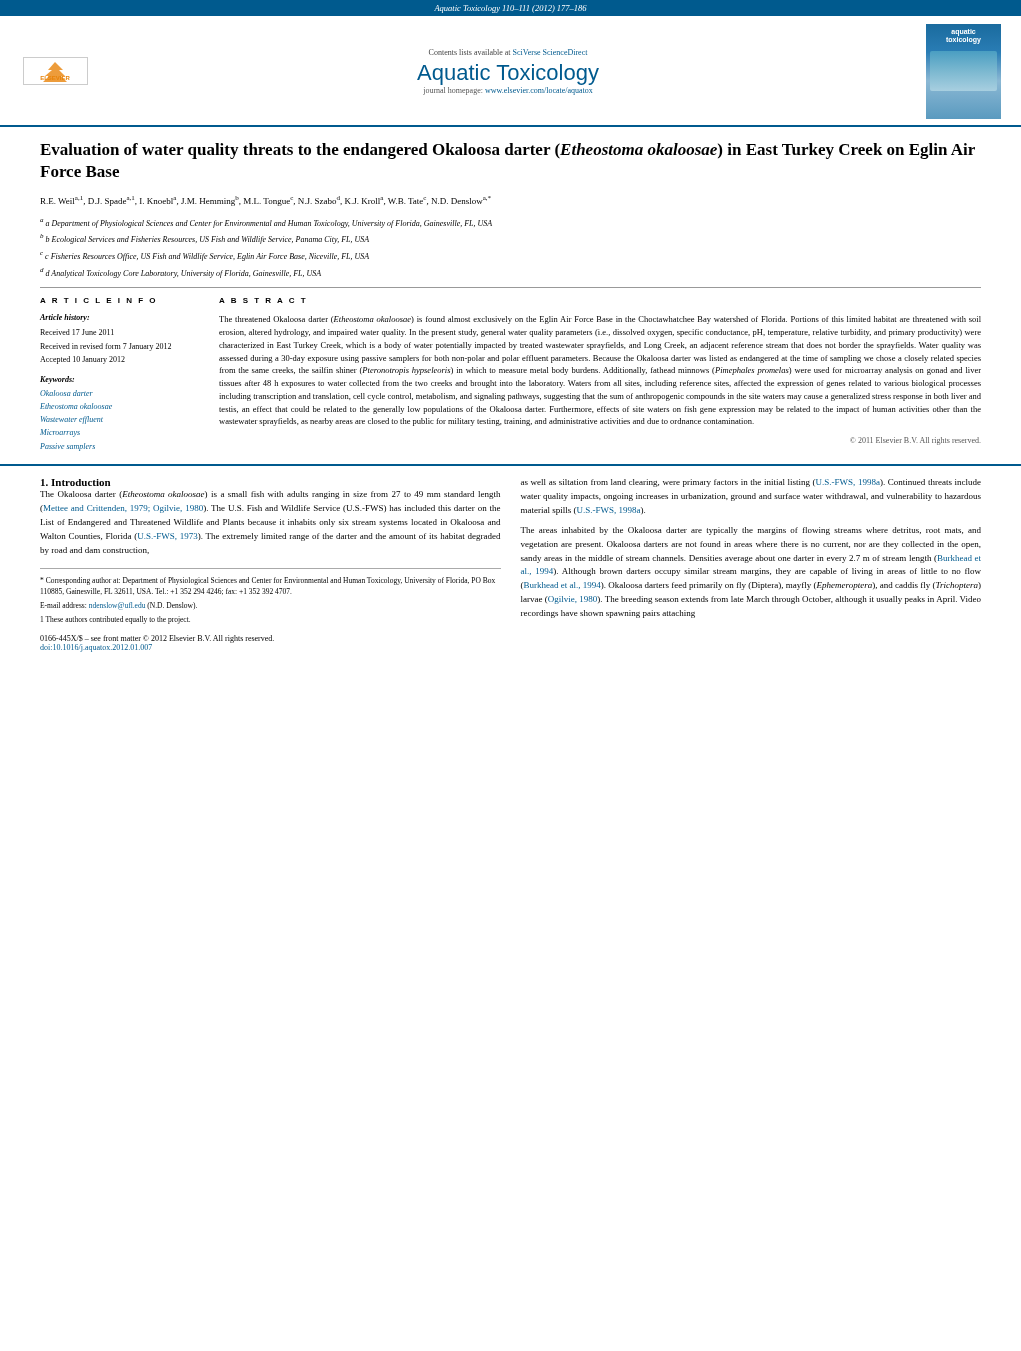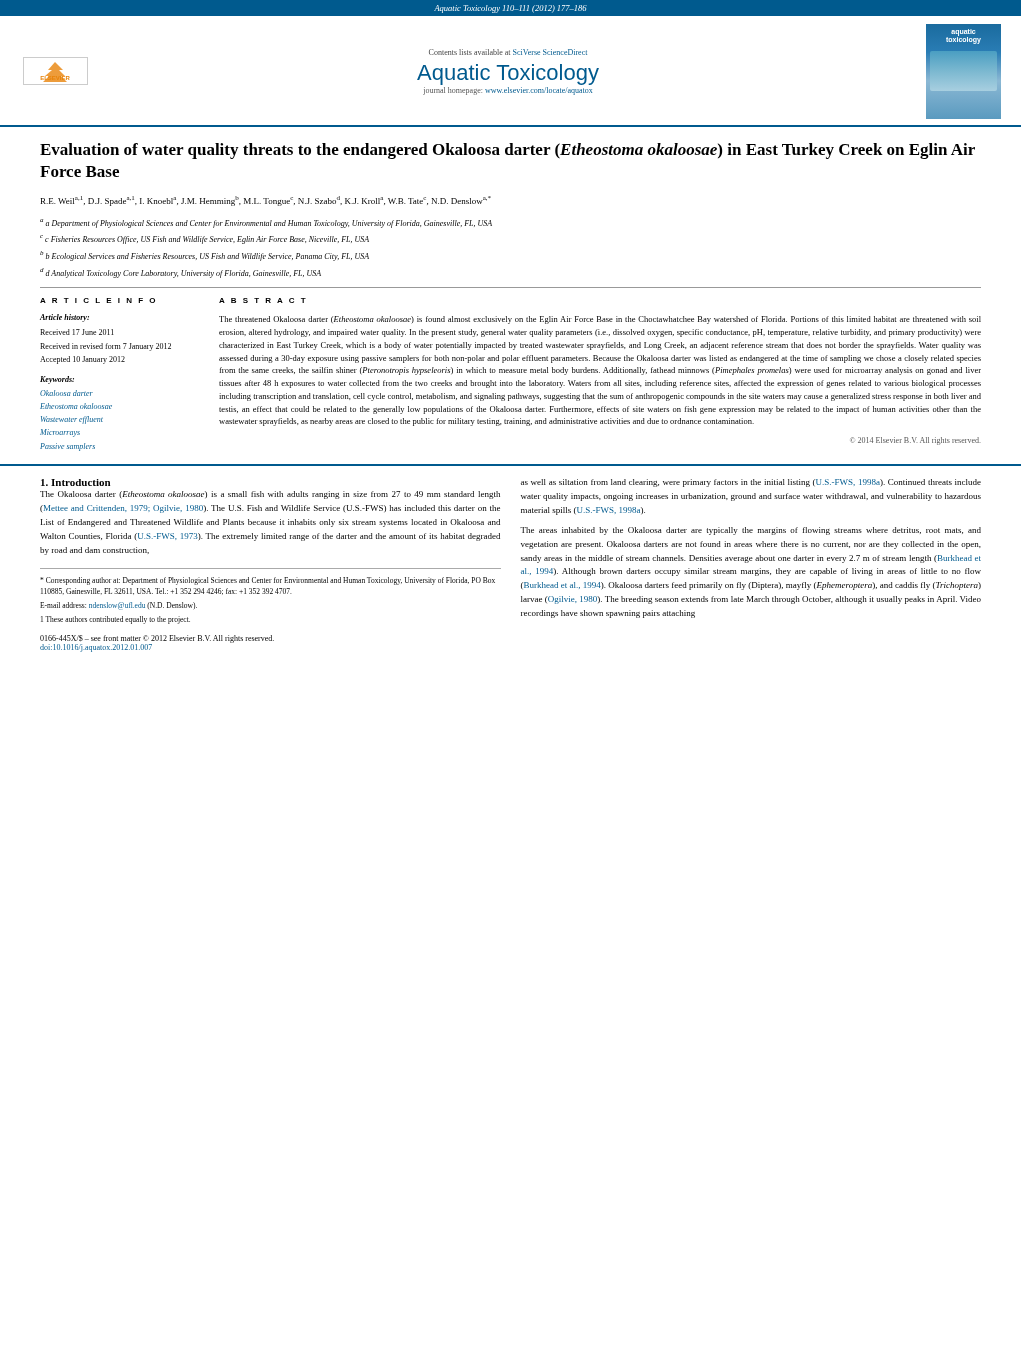--- a/index.html
+++ b/index.html
@@ -366,22 +366,22 @@
       Evaluation of water quality threats to the endangered Okaloosa darter (<em>Etheostoma okaloosae</em>) in East Turkey Creek on Eglin Air Force Base
     </div>
 
     <div class="authors">
       R.E. Weil<span class="author-sup">a,1</span>, D.J. Spade<span class="author-sup">a,1</span>, I. Knoebl<span class="author-sup">a</span>, J.M. Hemming<span class="author-sup">b</span>, M.L. Tongue<span class="author-sup">c</span>, N.J. Szabo<span class="author-sup">d</span>,
       K.J. Kroll<span class="author-sup">a</span>, W.B. Tate<span class="author-sup">c</span>, N.D. Denslow<span class="author-sup">a,*</span>
     </div>
 
     <div class="affiliations">
       <div class="affil-line"><span class="affil-sup">a</span> <span>a Department of Physiological Sciences and Center for Environmental and Human Toxicology, University of Florida, Gainesville, FL, USA</span></div>
+      <div class="affil-line"><span class="affil-sup">b</span> <span>b Ecological Services and Fisheries Resources, US Fish and Wildlife Service, Panama City, FL, USA</span></div>
       <div class="affil-line"><span class="affil-sup">c</span> <span>c Fisheries Resources Office, US Fish and Wildlife Service, Eglin Air Force Base, Niceville, FL, USA</span></div>
-      <div class="affil-line"><span class="affil-sup">b</span> <span>b Ecological Services and Fisheries Resources, US Fish and Wildlife Service, Panama City, FL, USA</span></div>
       <div class="affil-line"><span class="affil-sup">d</span> <span>d Analytical Toxicology Core Laboratory, University of Florida, Gainesville, FL, USA</span></div>
     </div>
 
     <hr class="divider">
 
     <div class="two-col">
 
       <div class="col-left">
         <div class="section-heading">A R T I C L E   I N F O</div>
 
@@ -398,21 +398,21 @@
           <div class="keyword-item">Microarrays</div>
           <div class="keyword-item">Passive samplers</div>
         </div>
       </div>
 
       <div class="col-right">
         <div class="section-heading">A B S T R A C T</div>
         <div class="abstract-text">
           The threatened Okaloosa darter (<em>Etheostoma okaloosae</em>) is found almost exclusively on the Eglin Air Force Base in the Choctawhatchee Bay watershed of Florida. Portions of this limited habitat are threatened with soil erosion, altered hydrology, and impaired water quality. In the present study, general water quality parameters (i.e., dissolved oxygen, specific conductance, pH, temperature, relative turbidity, and primary productivity) were characterized in East Turkey Creek, which is a body of water potentially impacted by treated wastewater sprayfields, and Long Creek, an adjacent reference stream that does not border the sprayfields. Water quality was assessed during a 30-day exposure using passive samplers for both non-polar and polar effluent parameters. Because the Okaloosa darter was listed as endangered at the time of sampling we chose a closely related species from the same creeks, the sailfin shiner (<em>Pteronotropis hypseleoris</em>) in which to measure metal body burdens. Additionally, fathead minnows (<em>Pimephales promelas</em>) were used for microarray analysis on gonad and liver tissues after 48 h exposures to water collected from the two creeks and brought into the laboratory. Waters from all sites, including reference sites, affected the expression of genes related to various biological processes including transcription and translation, cell cycle control, metabolism, and signaling pathways, suggesting that the sum of anthropogenic compounds in the site waters may cause a generalized stress response in both liver and testis, an effect that could be related to the generally low populations of the Okaloosa darter. Furthermore, effects of site waters on fish gene expression may be related to the impact of human activities other than the wastewater sprayfields, as nearby areas are closed to the public for military testing, training, and administrative activities and due to ordnance contamination.
         </div>
-        <div class="copyright-line">© 2014 Elsevier B.V. All rights reserved.</div>
+        <div class="copyright-line">© 2011 Elsevier B.V. All rights reserved.</div>
       </div>
     </div>
 
   </div>
 
   <div class="body-content">
     <div class="body-two-col">
 
       <div class="body-col">
         <div class="section-title">

